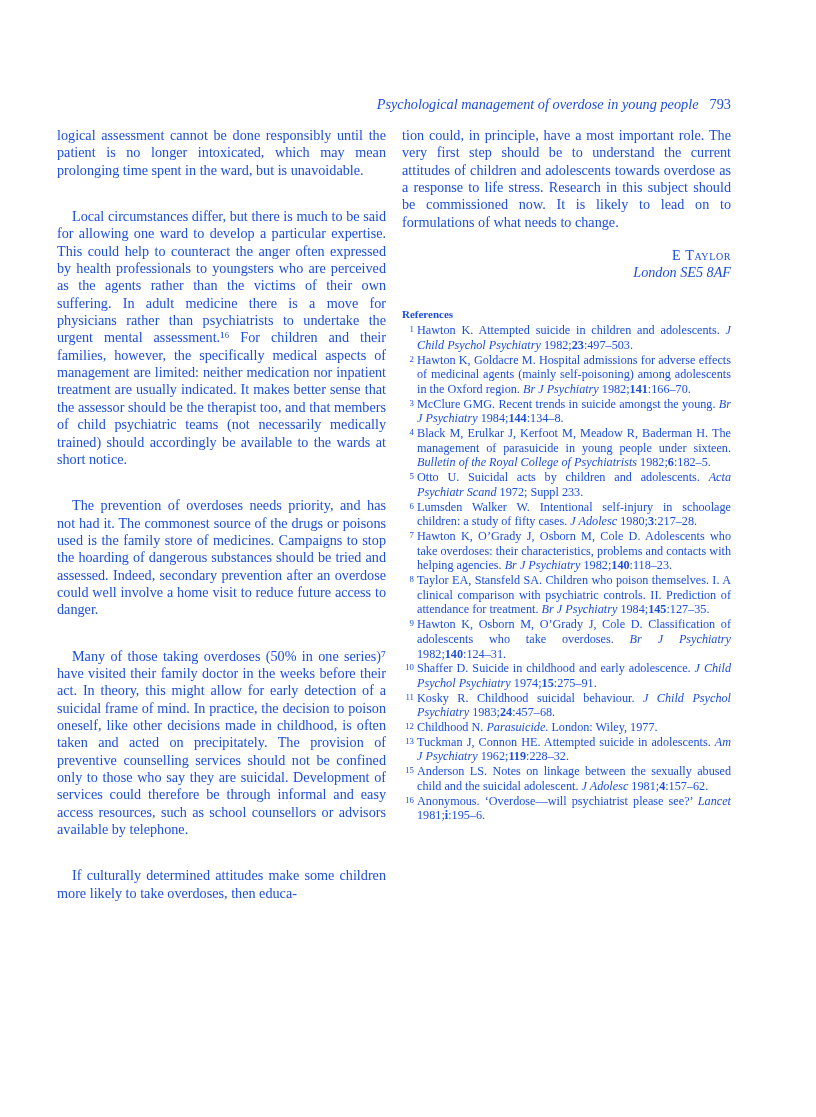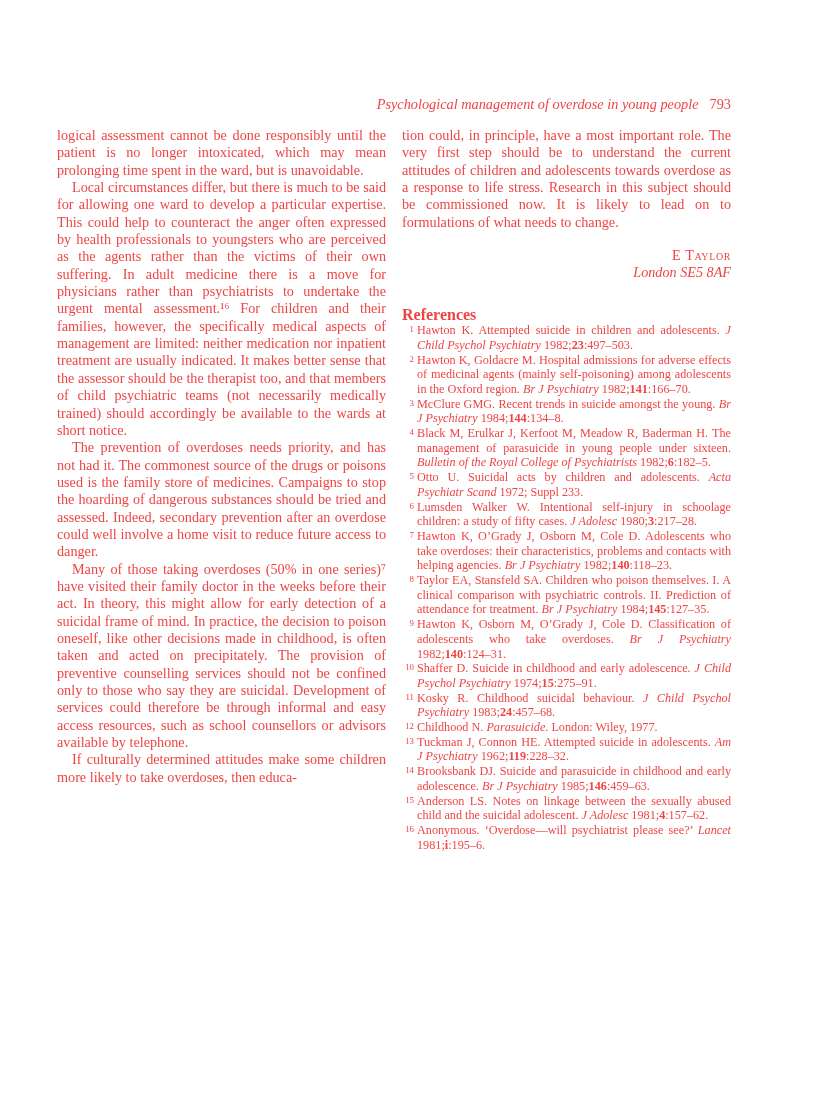--- a/index.html
+++ b/index.html
@@ -3,21 +3,21 @@
 <meta charset="utf-8">
 <style>
   html,body{margin:0;padding:0;background:#ffffff;}
   .page{
     position:relative;
     width:816px;
     height:1117px;
     background:#ffffff;
     overflow:hidden;
     font-family:"Liberation Serif","DejaVu Serif",serif;
-    color:#ef4444;
+    color:#1d4ed8;
   }
   .running-head{
     position:absolute;
     top:96px;
     left:57px;
     width:674px;
     text-align:right;
     font-size:14.3px;
     line-height:16px;
     white-space:nowrap;
@@ -32,30 +32,30 @@
     display:flex;
     gap:16px;
   }
   .col{
     width:329px;
     font-size:14.2px;
     line-height:17.35px;
     text-align:justify;
   }
   .col p{margin:0;}
-  .col p.indent{text-indent:15px;}
+  .col p.indent{text-indent:15px;margin-top:29px;}
   .signature{
     text-align:right;
     margin-top:16px;
   }
   .sig-name{font-variant:small-caps;letter-spacing:0.6px;}
   .sig-line{font-style:italic;}
   .refs{margin-top:24px;}
   .refs-heading{
-    font-size:16px;
+    font-size:11px;
     font-weight:bold;
     margin:0 0 8px 0;
     text-align:left;
   }
   .ref{
     position:relative;
     padding-left:15px;
     font-size:12.2px;
     line-height:14.7px;
     text-align:justify;
@@ -108,21 +108,20 @@
             <div class="ref"><span class="ref-num">4</span><span>Black M, Erulkar J, Kerfoot M, Meadow R, Baderman H. The management of parasuicide in young people under sixteen. </span><span class="seg-italic">Bulletin of the Royal College of Psychiatrists</span><span> 1982;</span><span class="seg-bold">6</span><span>:182–5.</span></div>
             <div class="ref"><span class="ref-num">5</span><span>Otto U. Suicidal acts by children and adolescents. </span><span class="seg-italic">Acta Psychiatr Scand</span><span> 1972; Suppl 233.</span></div>
             <div class="ref"><span class="ref-num">6</span><span>Lumsden Walker W. Intentional self-injury in schoolage children: a study of fifty cases. </span><span class="seg-italic">J Adolesc</span><span> 1980;</span><span class="seg-bold">3</span><span>:217–28.</span></div>
             <div class="ref"><span class="ref-num">7</span><span>Hawton K, O’Grady J, Osborn M, Cole D. Adolescents who take overdoses: their characteristics, problems and contacts with helping agencies. </span><span class="seg-italic">Br J Psychiatry</span><span> 1982;</span><span class="seg-bold">140</span><span>:118–23.</span></div>
             <div class="ref"><span class="ref-num">8</span><span>Taylor EA, Stansfeld SA. Children who poison themselves. I. A clinical comparison with psychiatric controls. II. Prediction of attendance for treatment. </span><span class="seg-italic">Br J Psychiatry</span><span> 1984;</span><span class="seg-bold">145</span><span>:127–35.</span></div>
             <div class="ref"><span class="ref-num">9</span><span>Hawton K, Osborn M, O’Grady J, Cole D. Classification of adolescents who take overdoses. </span><span class="seg-italic">Br J Psychiatry</span><span> 1982;</span><span class="seg-bold">140</span><span>:124–31.</span></div>
             <div class="ref"><span class="ref-num">10</span><span>Shaffer D. Suicide in childhood and early adolescence. </span><span class="seg-italic">J Child Psychol Psychiatry</span><span> 1974;</span><span class="seg-bold">15</span><span>:275–91.</span></div>
             <div class="ref"><span class="ref-num">11</span><span>Kosky R. Childhood suicidal behaviour. </span><span class="seg-italic">J Child Psychol Psychiatry</span><span> 1983;</span><span class="seg-bold">24</span><span>:457–68.</span></div>
             <div class="ref"><span class="ref-num">12</span><span>Childhood N. </span><span class="seg-italic">Parasuicide</span><span>. London: Wiley, 1977.</span></div>
             <div class="ref"><span class="ref-num">13</span><span>Tuckman J, Connon HE. Attempted suicide in adolescents. </span><span class="seg-italic">Am J Psychiatry</span><span> 1962;</span><span class="seg-bold">119</span><span>:228–32.</span></div>
-            <div class="ref"><span class="ref-num">14</span><span>Brooksbank DJ. Suicide and parasuicide in childhood and early adolescence. </span><span class="seg-italic">Br J Psychiatry</span><span> 1985;</span><span class="seg-bold">146</span><span>:459–63.</span></div>
             <div class="ref"><span class="ref-num">15</span><span>Anderson LS. Notes on linkage between the sexually abused child and the suicidal adolescent. </span><span class="seg-italic">J Adolesc</span><span> 1981;</span><span class="seg-bold">4</span><span>:157–62.</span></div>
             <div class="ref"><span class="ref-num">16</span><span>Anonymous. ‘Overdose—will psychiatrist please see?’ </span><span class="seg-italic">Lancet</span><span> 1981;</span><span class="seg-bold">i</span><span>:195–6.</span></div>
           </div>
       </div>
     </div>
 
   </div>
 
 </div>
 

